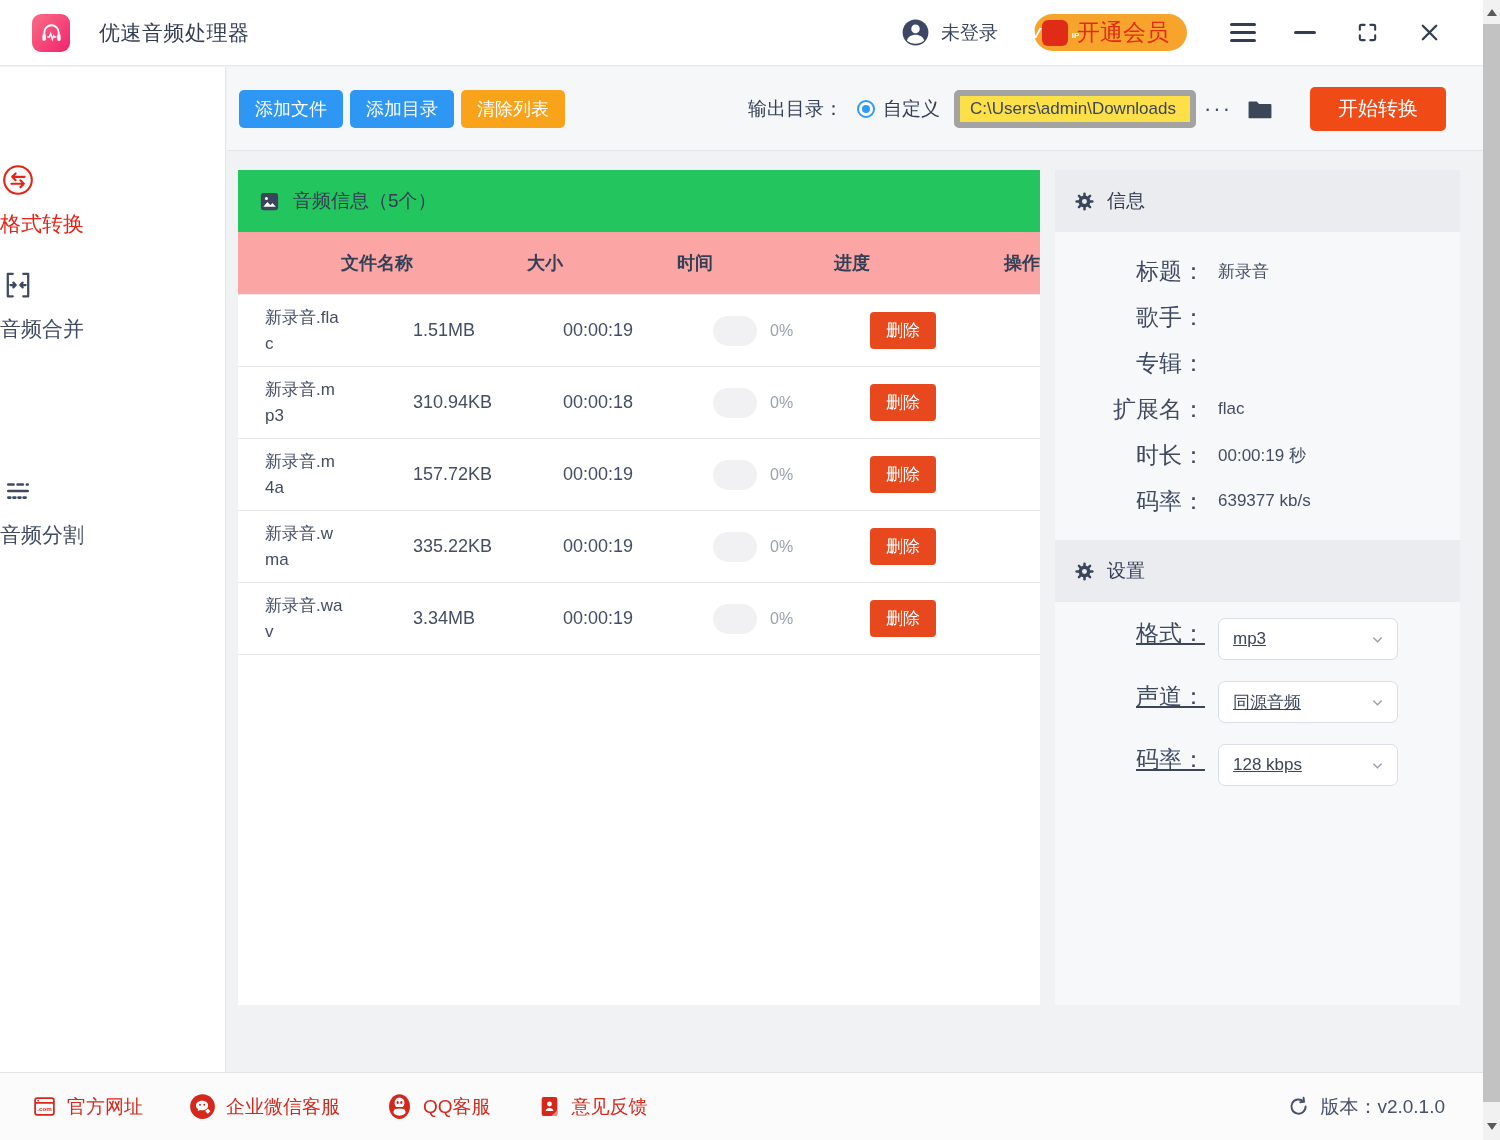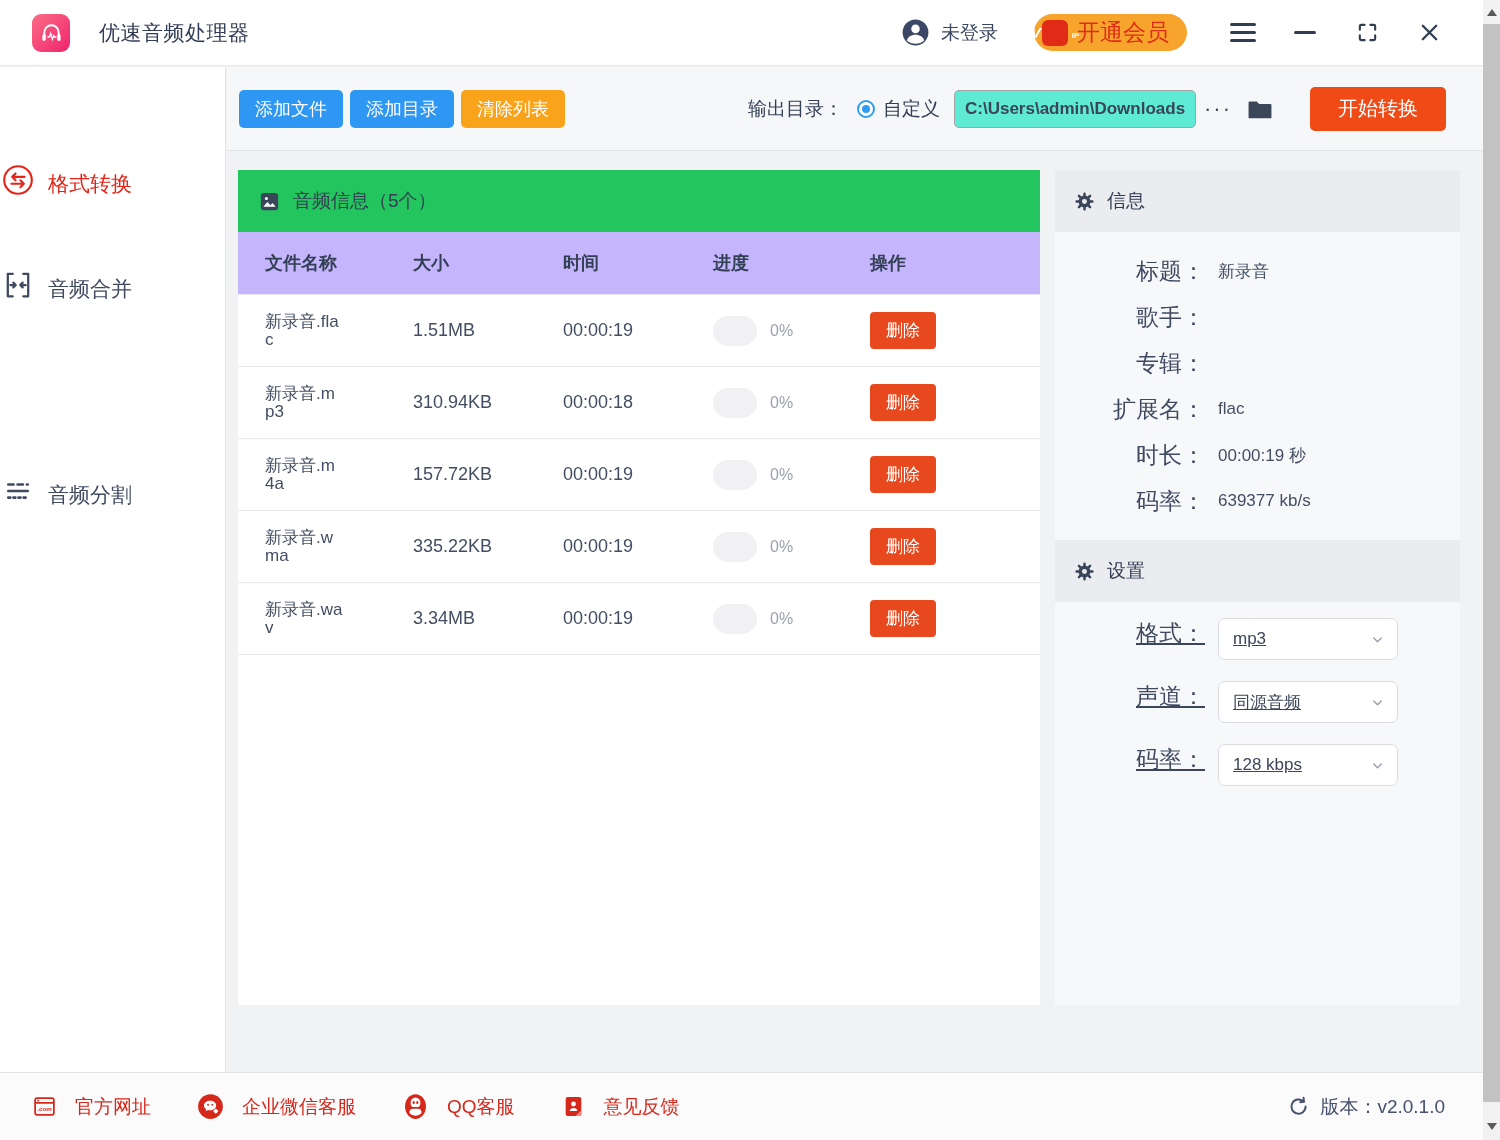--- a/index.html
+++ b/index.html
@@ -25,72 +25,72 @@
   
   .scrollbar { position:absolute; right:0; top:0; width:17px; height:1140px; background:#f1f1f1; z-index:50; }
   .sb-btn { position:absolute; left:0; width:17px; height:20px; display:flex; align-items:center; justify-content:center; }
   .sb-up { top:2px; } .sb-down { bottom:4px; }
   .sb-tri-up { width:0; height:0; border-left:5px solid transparent; border-right:5px solid transparent; border-bottom:7px solid #5a5a5a; }
   .sb-tri-down { width:0; height:0; border-left:5px solid transparent; border-right:5px solid transparent; border-top:7px solid #5a5a5a; }
   .sb-thumb { position:absolute; left:0; top:24px; width:17px; height:1078px; background:#c2c2c2; }
 
   
   .sidebar { position:absolute; left:0; top:67px; width:226px; height:1005px; background:#fff; border-right:1px solid #e4e5e7; }
-  .side-item { position:absolute; left:0; width:226px; display:flex; flex-direction:row; align-items:flex-end; gap:12px; cursor:pointer; }
+  .side-item { position:absolute; left:0; width:226px; display:flex; flex-direction:column; align-items:flex-start; gap:12px; cursor:pointer; }
   .side-item .lbl { font-size:21px; color:#3f4a61; }
   .side-item.active .lbl { color:#e42417; }
 
   
   .toolbar { position:absolute; left:227px; top:67px; width:1256px; height:84px; background:#f6f7f9; border-bottom:1px solid #e3e5e9; display:flex; align-items:center; padding:0 30px 0 12px; }
   .btn { border:none; border-radius:5px; color:#fff; font-size:18px; height:38px; padding:0 16px; cursor:pointer; font-family:inherit; }
   .btn-blue { background:#2e96f3; }
   .btn-orange { background:#f9a31a; }
   .toolbar .btn { margin-right:7px; }
   .out-label { margin-left:auto; font-size:19px; color:#333f55; }
   .radio { width:18px; height:18px; border:2px solid #2d9cf4; border-radius:50%; margin-left:14px; position:relative; flex:0 0 auto; background:#fff; cursor:pointer; }
   .radio::after { content:""; position:absolute; left:3px; top:3px; width:8px; height:8px; border-radius:50%; background:#2d9cf4; }
   .radio-lbl { font-size:19px; color:#333f55; margin-left:8px; }
-  .path-input { margin-left:14px; width:242px; height:38px; border:1px solid #a3a3a3; border-radius:5px; background:#5eead4; font-size:17px; color:#3a4558; padding:0 10px; font-family:inherit;font-weight:bold; }
+  .path-input { margin-left:14px; width:242px; height:38px; border:6px solid #a3a3a3; border-radius:5px; background:#fde047; font-size:17px; color:#3a4558; padding:0 10px; font-family:inherit; }
   .more-btn { background:none; border:none; font-size:22px; color:#3e4a5f; letter-spacing:2px; margin-left:8px; cursor:pointer; line-height:10px; }
   .folder-btn { background:none; border:none; margin-left:14px; cursor:pointer; display:flex; }
   .btn-start { background:#f04a17; height:44px; font-size:20px; padding:0 28px; margin-left:36px; border-radius:5px; }
 
   
   .main { position:absolute; left:227px; top:151px; width:1256px; height:921px; background:#f1f2f4; }
 
   .file-panel { position:absolute; left:11px; top:19px; width:802px; height:835px; background:#fff; }
   .panel-head { height:62px; background:#22c55e; display:flex; align-items:center; padding-left:20px; gap:12px; }
   .panel-title { font-size:19px; color:#333d52; }
   .cols, .frow { display:grid; grid-template-columns:148px 150px 150px 157px 1fr; align-items:center; padding-left:27px; }
-  .cols { height:62px; background:#c4b5fd; }
+  .cols { height:62px; background:#fca5a5;text-align:right; }
   .col-h { font-size:18px; font-weight:bold; color:#333f55; }
   .frow { height:72px; border-bottom:1px solid #e8e9ec; }
   .rows { border-top:1px solid #e8e9ec; }
-  .fname { width:78px; font-size:17px; line-height:18px; color:#434e63; word-break:break-all; }
+  .fname { width:78px; font-size:17px; line-height:26px; color:#434e63; word-break:break-all; }
   .fsize, .ftime { font-size:18px; color:#434e63; }
   .fprog { display:flex; align-items:center; }
   .prog-pill { width:44px; height:30px; border-radius:15px; background:#f1f1f3; }
   .prog-txt { font-size:16px; color:#9aa1ad; margin-left:13px; }
   .btn-del { background:#e8481e; border:none; border-radius:4px; color:#fff; font-size:17px; width:66px; height:37px; cursor:pointer; font-family:inherit; }
 
   .right-panel { position:absolute; left:828px; top:19px; width:405px; height:835px; background:#f7f8fa; }
   .rp-head { height:62px; background:#eaecf0; display:flex; align-items:center; padding-left:18px; gap:11px; }
   .rp-title { font-size:19px; color:#333d52; }
   .info-body { padding-top:16px; }
   .inf-row { height:46px; display:flex; align-items:center; }
   .inf-label { width:150px; text-align:right; font-size:23px; color:#3f4a61; }
   .inf-value { margin-left:13px; font-size:17px; color:#434e63; }
   .set-body { padding-top:16px; }
   .set-row { height:63px; display:flex; align-items:flex-start;text-decoration:underline; }
   .sel { width:180px; height:42px; background:#fff; border:1px solid #d9dde3; border-radius:7px; margin-left:13px; display:flex; align-items:center; padding:0 12px 0 14px; cursor:pointer; }
   .sel-txt { font-size:17px; color:#3c4658; flex:1; }
 
   
   .footer { position:absolute; left:0; top:1072px; width:1483px; height:68px; background:#fbfbfc; border-top:1px solid #e3e3e5; display:flex; align-items:center; padding:0 38px 0 32px; }
-  .flink { display:flex; align-items:center; gap:18px; cursor:pointer; margin-right:46px; }
+  .flink { display:flex; align-items:center; gap:10px; cursor:pointer; margin-right:46px; }
   .flink .ftxt { font-size:19px; color:#d5281b; }
   .version { margin-left:auto; display:flex; align-items:center; gap:10px; }
   .ver-txt { font-size:19px; color:#46506c; }
 </style>
 </head>
 <body>
 
 <div class="titlebar">
   <div class="logo">
     <svg width="27" height="27" viewBox="0 0 24 24" fill="none" stroke="#fff" stroke-width="1.7" stroke-linecap="round">

